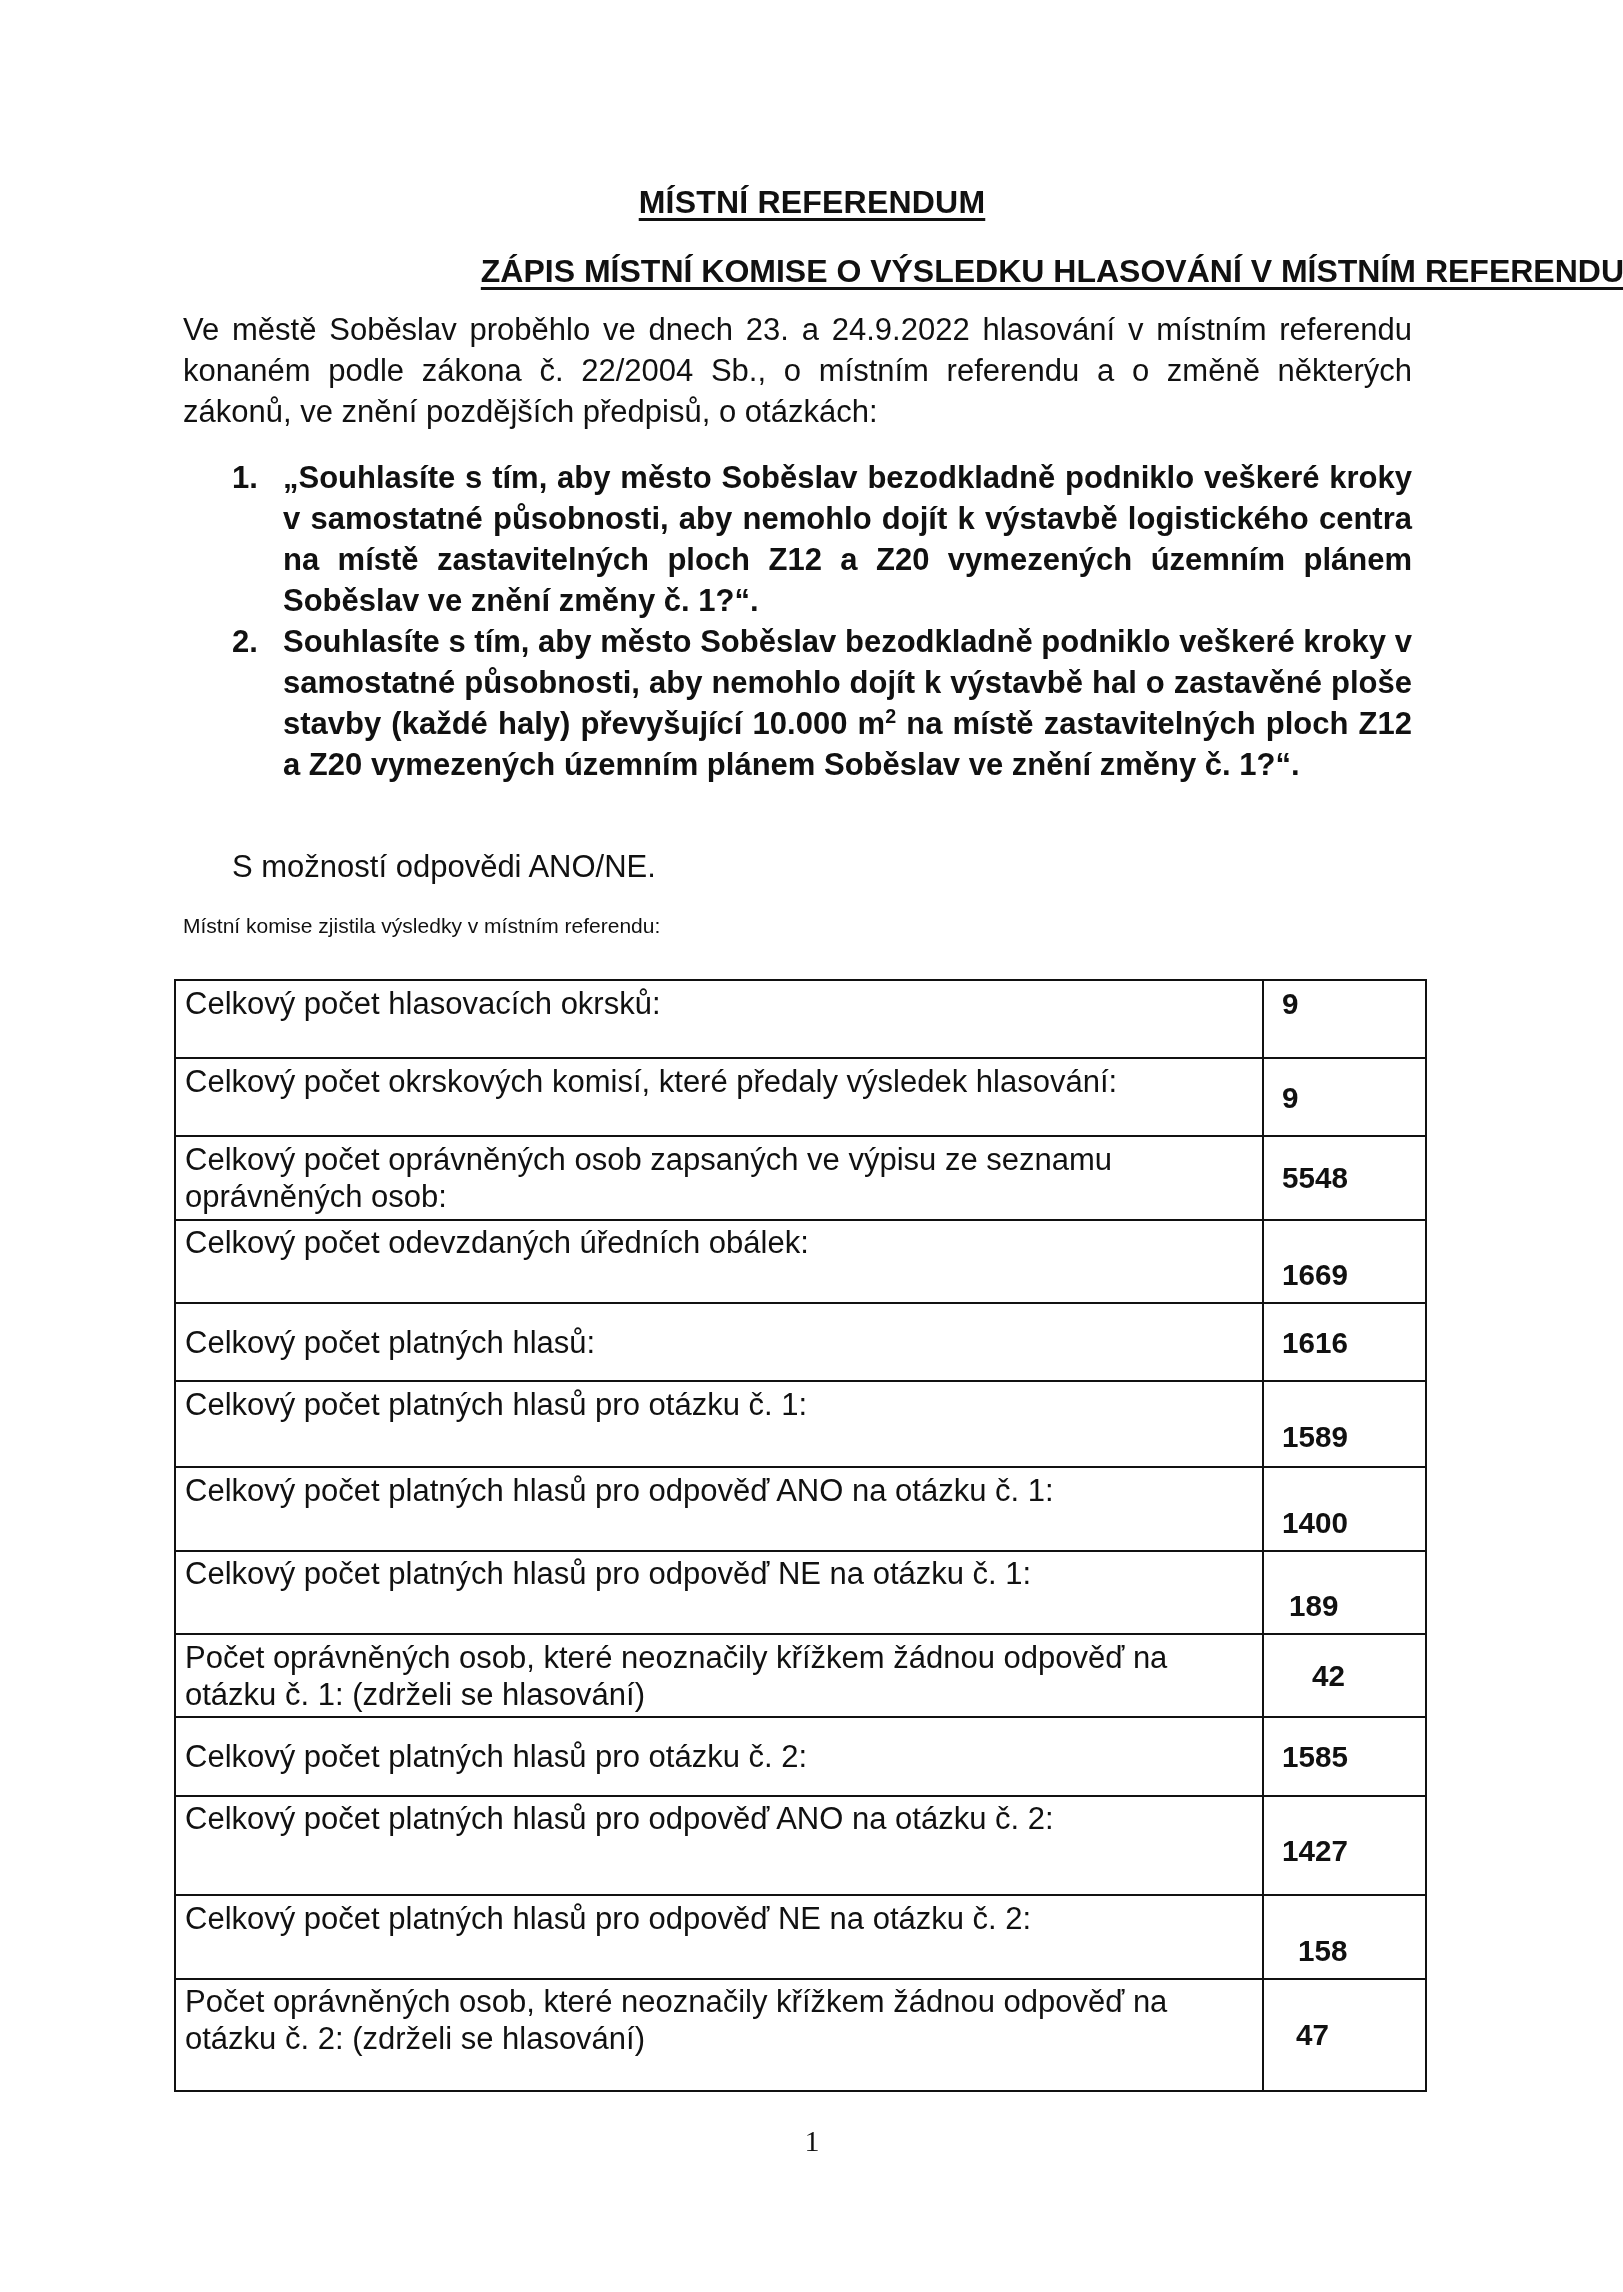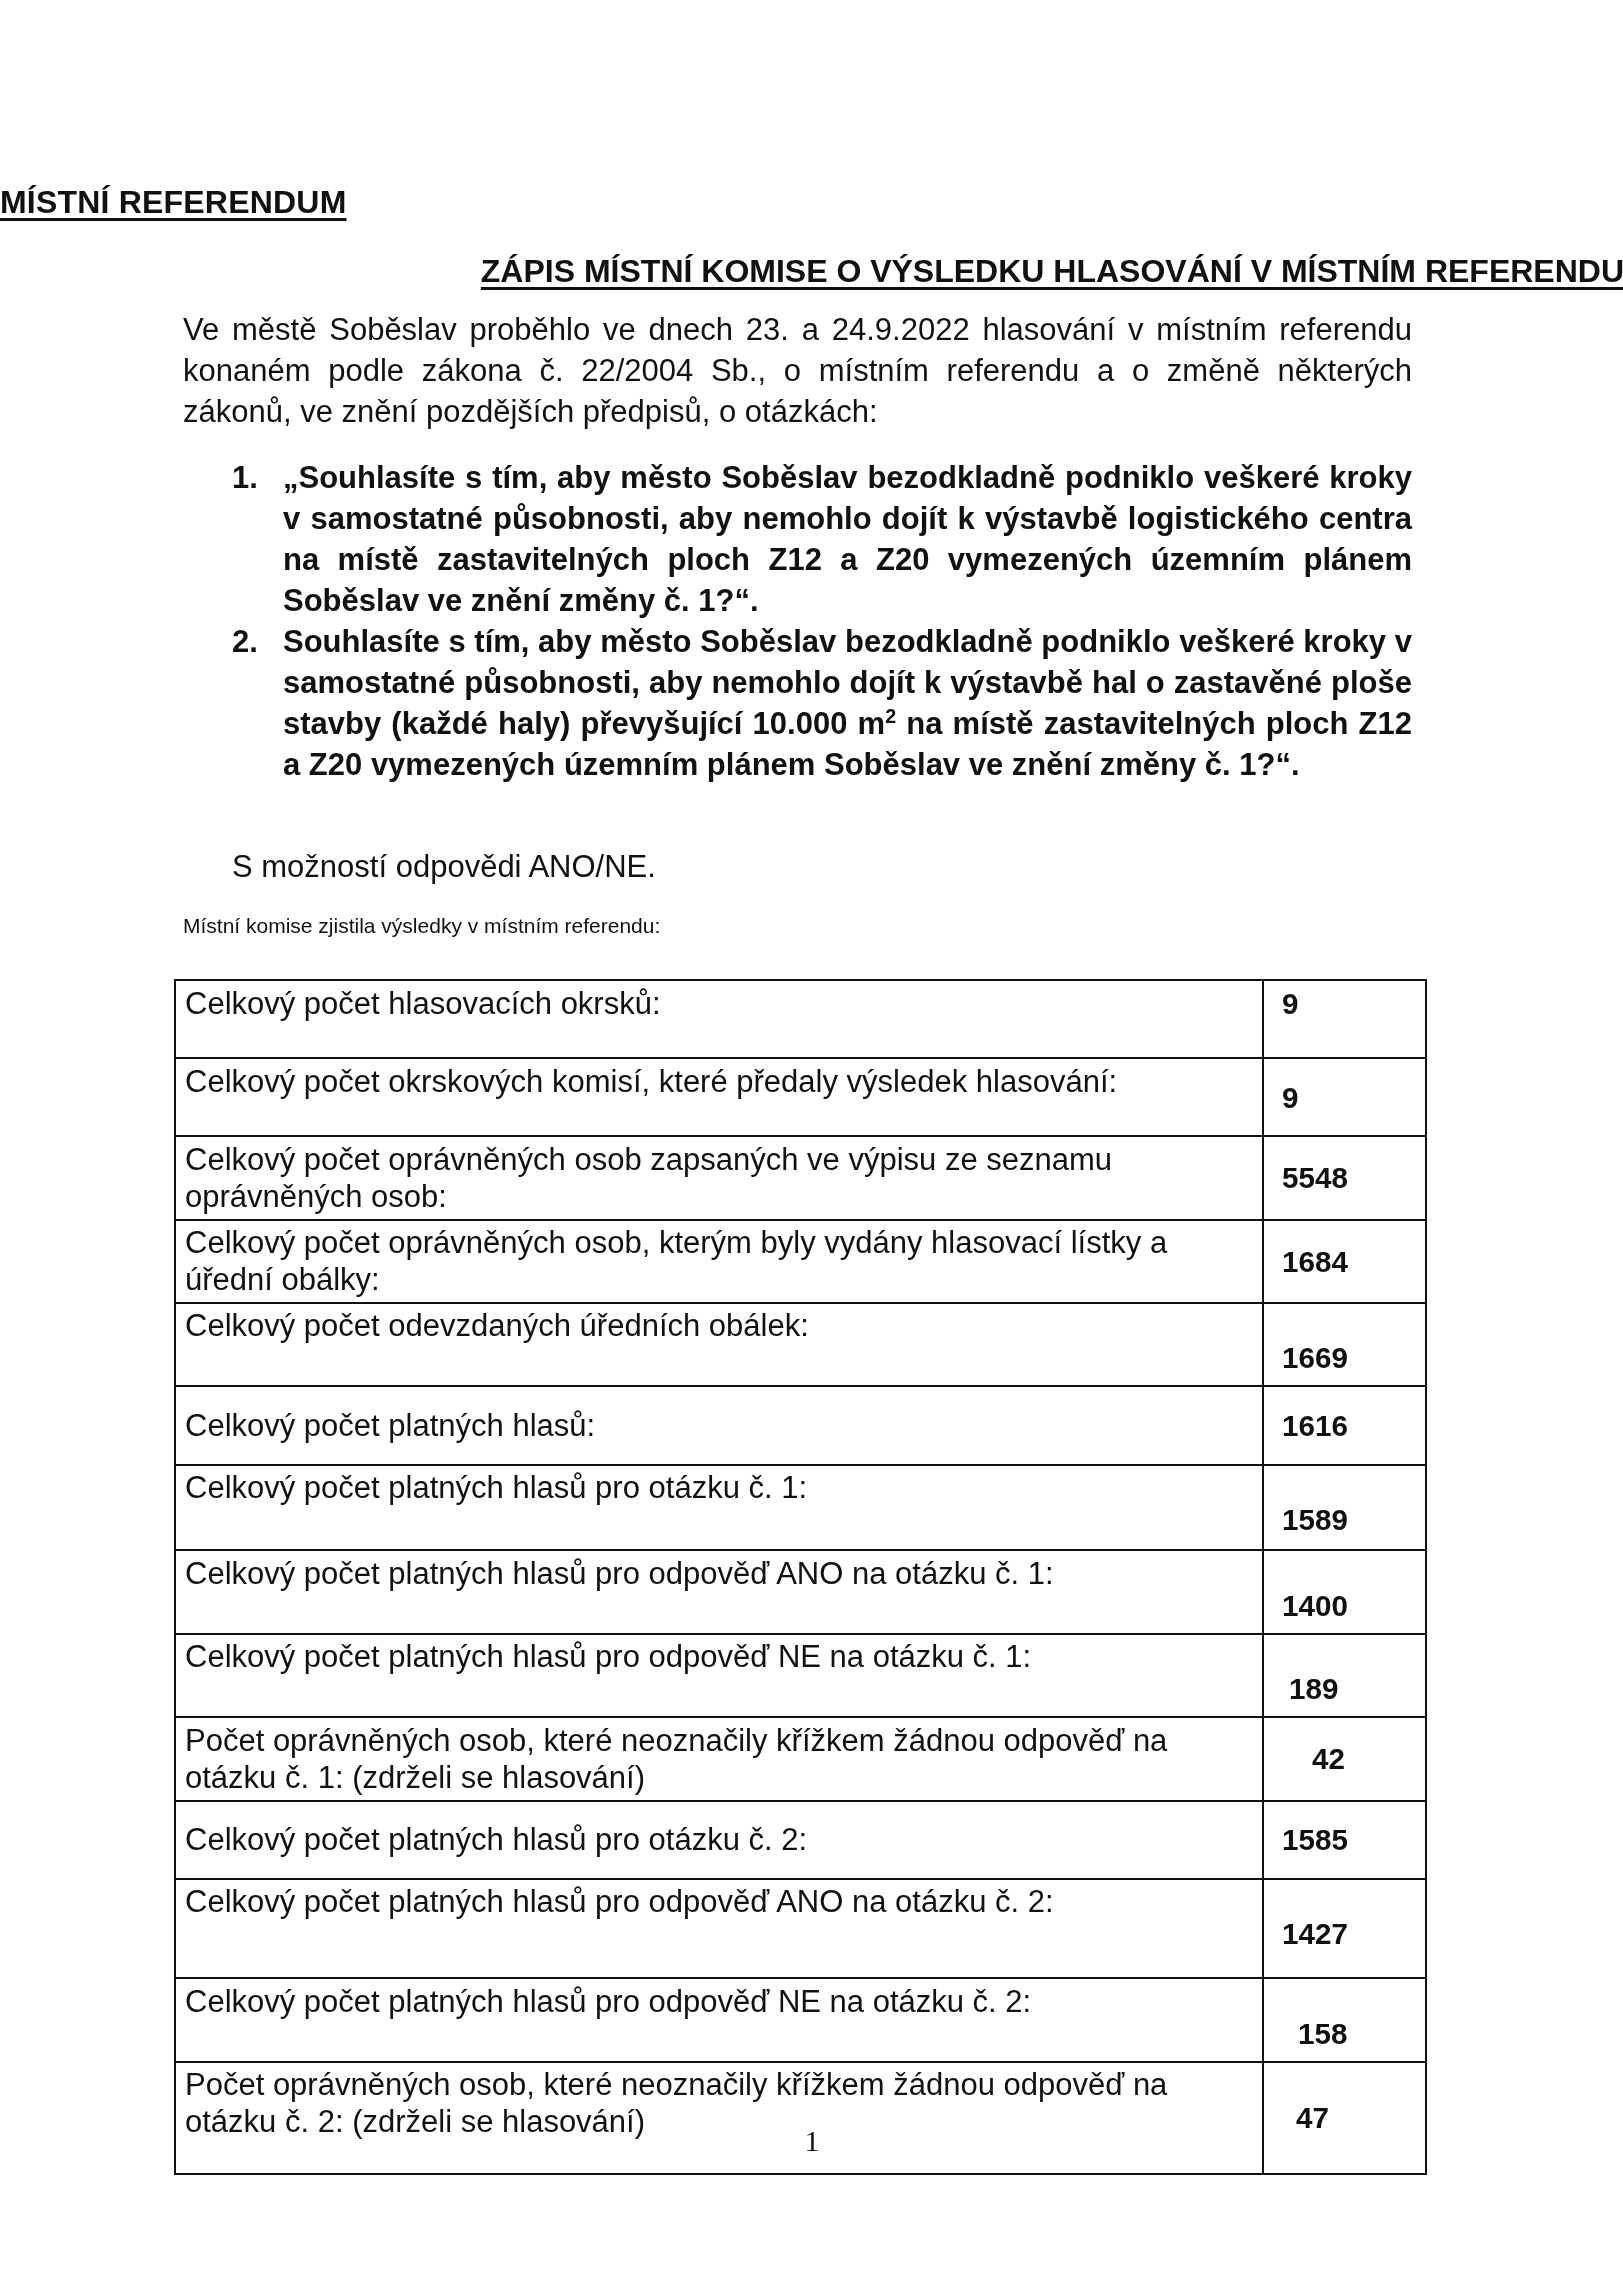--- a/index.html
+++ b/index.html
@@ -2,21 +2,21 @@
 <html style="font-size:14.3px"><head>
   <meta charset="utf-8">
   <style>
     html, body { margin: 0; padding: 0; background: #ffffff; }
     body {
       width: 1624px; height: 2293px; position: relative; overflow: hidden;
       font-family: "Liberation Sans", sans-serif; color: #111;
     }
     .page { position: absolute; left: 0; top: 0; width: 1624px; height: 2293px; }
     .title1 {
-      position: absolute; left: 0; width: 1624px; top: 184px; text-align: left;
+      position: absolute; left: 0; width: 1624px; top: 184px; text-align: center;
       font-weight: bold; font-size: 32px; text-decoration: underline;
       text-decoration-thickness: 2.7px; text-underline-offset: 4.5px; letter-spacing: 0.2px;
     }
     .title2 {
       position: absolute; left: 0; width: 1624px; top: 253px; text-align: right;
       font-weight: bold; font-size: 32px; text-decoration: underline;
       text-decoration-thickness: 2.7px; text-underline-offset: 4.5px;
     }
     .intro {
       position: absolute; left: 183px; width: 1229px; top: 309px;
@@ -82,24 +82,20 @@
         </tr>
       <tr>
           <td class="label">Celkový počet okrskových komisí, které předaly výsledek hlasování:</td>
           <td class="value">9</td>
         </tr>
       <tr>
           <td class="label">Celkový počet oprávněných osob zapsaných ve výpisu ze seznamu oprávněných osob:</td>
           <td class="value">5548</td>
         </tr>
       <tr>
-          <td class="label">Celkový počet oprávněných osob, kterým byly vydány hlasovací lístky a úřední obálky:</td>
-          <td class="value">1684</td>
-        </tr>
-      <tr>
           <td class="label">Celkový počet odevzdaných úředních obálek:</td>
           <td class="value" style="vertical-align:bottom;padding-bottom:9px">1669</td>
         </tr>
       <tr>
           <td class="label" style="vertical-align:middle">Celkový počet platných hlasů:</td>
           <td class="value">1616</td>
         </tr>
       <tr>
           <td class="label">Celkový počet platných hlasů pro otázku č. 1:</td>
           <td class="value" style="vertical-align:bottom;padding-bottom:11px">1589</td>

